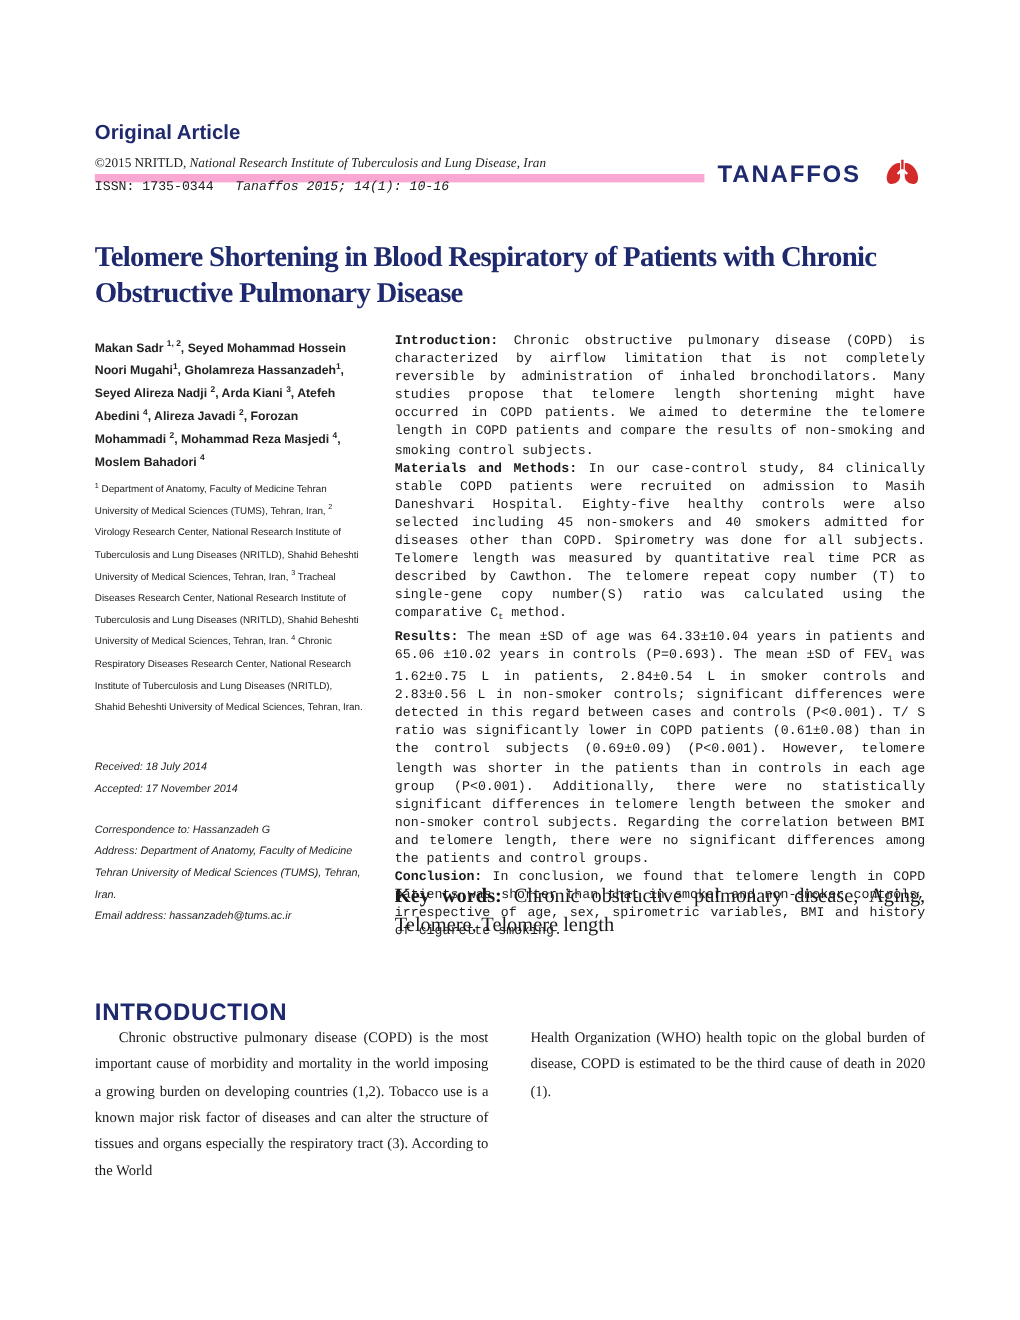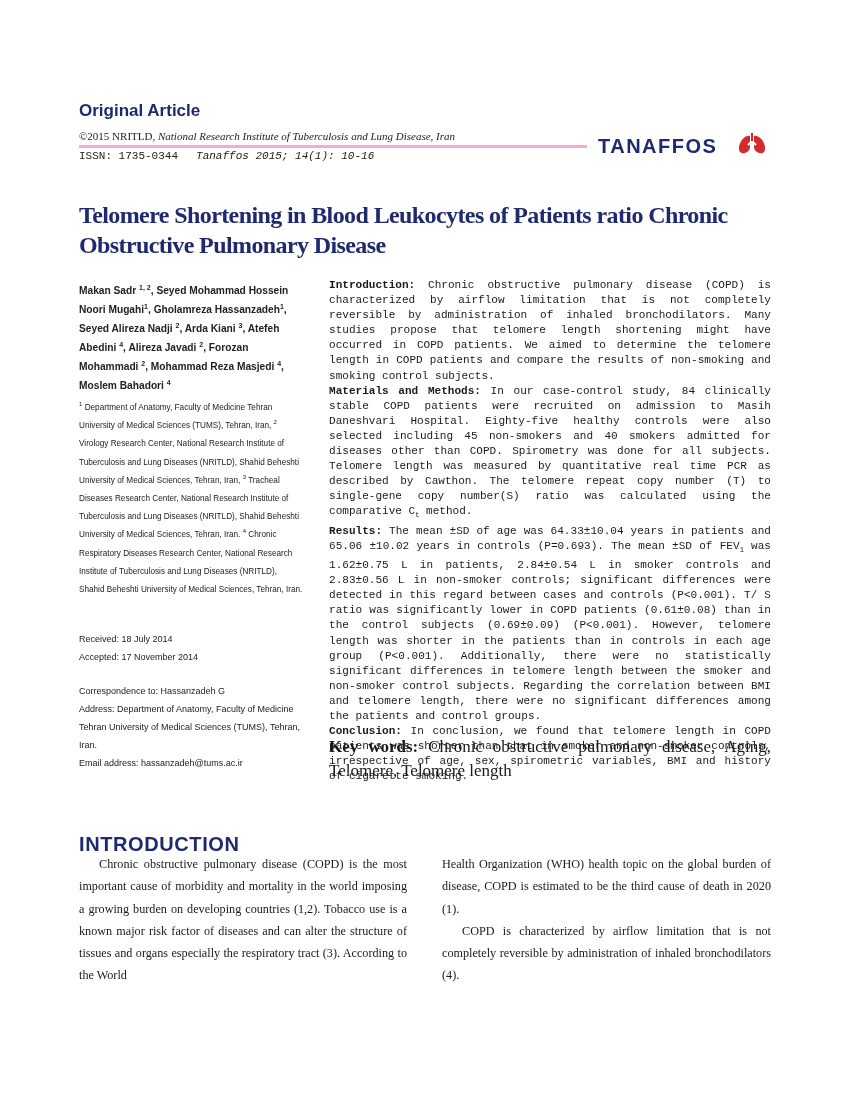--- a/index.html
+++ b/index.html
@@ -1,36 +1,36 @@
 <!DOCTYPE html>
 <html><head>
 <meta charset="utf-8">
 <style>
   html, body { margin: 0; padding: 0; background: #ffffff; }
   body { width: 850px; height: 1100px; position: relative; overflow: hidden; color: #1a1a1a; }
   .abs { position: absolute; }
   .sans { font-family: "Liberation Sans", "DejaVu Sans", sans-serif; }
 
   #article-type { left: 79px; top: 101px; font-size: 17px; font-weight: bold; color: #1f2a6e; }
-  #copyright-line { left: 79px; top: 130px; width: 508px; font-size: 11px; color: #222; padding-bottom: 3px; border-bottom: 3px solid #f9a8d4; font-family: "Liberation Serif", serif; white-space: nowrap; }
+  #copyright-line { left: 79px; top: 130px; width: 508px; font-size: 11px; color: #222; padding-bottom: 3px; border-bottom: 7px solid #f9a8d4; font-family: "Liberation Serif", serif; white-space: nowrap; }
   #copyright-line i { font-style: italic; }
   #issn-line { left: 79px; top: 150px; font-size: 11px; color: #222; font-family: Liberation Mono, monospace; white-space: nowrap; }
   #issn-line .cite { margin-left: 18px; font-style: italic; }
 
   #journal-logo { left: 598px; top: 133px; display: flex; align-items: center; gap: 20px; }
   #journal-name { font-size: 20px; font-weight: bold; color: #1f2a6e; letter-spacing: 1.5px; }
 
   #title { left: 79px; top: 200px; width: 700px; font-size: 24px; font-weight: bold; color: #1f2a6e; line-height: 30px; letter-spacing: -0.6px; font-family: "Liberation Serif", serif; }
 
   #authors { left: 79px; top: 281px; width: 225px; font-size: 10.2px; font-weight: bold; line-height: 19px; color: #222; }
   #authors sup { font-size: 7px; line-height: 0; }
   #affiliations { left: 79px; top: 399px; width: 225px; font-size: 8.2px; line-height: 18.2px; color: #222; }
   #affiliations sup { font-size: 6px; line-height: 0; }
-  #dates { left: 79px; top: 630px; width: 225px; font-size: 9px; line-height: 18px; color: #222; }
-  #correspondence { left: 79px; top: 682px; width: 225px; font-size: 9px; line-height: 18px; color: #222; }
+  #dates { left: 79px; top: 630px; width: 225px; font-size: 9px; line-height: 18px; font-style: italic; color: #222; }
+  #correspondence { left: 79px; top: 682px; width: 225px; font-size: 9px; line-height: 18px; font-style: italic; color: #222; }
 
   #abstract { left: 329px; top: 278px; width: 442px; font-size: 11.05px; line-height: 15.1px; text-align: justify; color: #1a1a1a; font-family: Liberation Mono, monospace; }
   #abstract p { margin: 0; }
   #abstract b { font-weight: bold; }
   #abstract sub { font-size: 7px; }
   #keywords { left: 329px; top: 735px; width: 442px; font-size: 17px; line-height: 24px; text-align: justify; font-family: "Liberation Serif", serif; color: #1a1a1a; }
   #keywords b { font-weight: bold; }
 
   #intro-heading { left: 79px; top: 833px; font-size: 20px; font-weight: bold; color: #1f2a6e; letter-spacing: 0.6px; }
   .body-col { font-family: "Liberation Serif", serif; font-size: 12.2px; line-height: 22.3px; text-align: justify; color: #1a1a1a; }
@@ -53,21 +53,21 @@
   <span>
     <svg width="30" height="22" viewBox="0 0 30 22">
       <path d="M13 3 C9 2 3 7 2 14 C1.5 19 4 21 8 20 C11 19 13 17 13 14 Z" fill="#d42a2a"></path>
       <path d="M17 3 C21 2 27 7 28 14 C28.5 19 26 21 22 20 C19 19 17 17 17 14 Z" fill="#d42a2a"></path>
       <path d="M15 0 L15 11 M15 8 L11 12 M15 8 L19 12" stroke="#ffffff" stroke-width="2" fill="none"></path>
       <path d="M15 0 L15 8" stroke="#d42a2a" stroke-width="2" fill="none"></path>
     </svg>
   </span>
 </div>
 
-<div id="title" class="abs">Telomere Shortening in Blood Leukocytes of Patients ratio Chronic Obstructive Pulmonary Disease</div>
+<div id="title" class="abs">Telomere Shortening in Blood Respiratory of Patients with Chronic Obstructive Pulmonary Disease</div>
 
 <div id="authors" class="abs sans">
   <span><span>Makan Sadr</span> <sup>1, 2</sup></span>, <span><span>Seyed Mohammad Hossein Noori Mugahi</span><sup>1</sup></span>, <span><span>Gholamreza Hassanzadeh</span><sup>1</sup></span>, <span><span>Seyed Alireza Nadji</span> <sup>2</sup></span>, <span><span>Arda Kiani</span> <sup>3</sup></span>, <span><span>Atefeh Abedini</span> <sup>4</sup></span>, <span><span>Alireza Javadi</span> <sup>2</sup></span>, <span><span>Forozan Mohammadi</span> <sup>2</sup></span>, <span><span>Mohammad Reza Masjedi</span> <sup>4</sup></span>, <span><span>Moslem Bahadori</span> <sup>4</sup></span>
 </div>
 
 <div id="affiliations" class="abs sans">
   <span><sup>1</sup> <span>Department of Anatomy, Faculty of Medicine Tehran University of Medical Sciences (TUMS), Tehran, Iran,</span></span>
   <span><sup>2</sup> <span>Virology Research Center, National Research Institute of Tuberculosis and Lung Diseases (NRITLD), Shahid Beheshti University of Medical Sciences, Tehran, Iran,</span></span>
   <span><sup>3</sup> <span>Tracheal Diseases Research Center, National Research Institute of Tuberculosis and Lung Diseases (NRITLD), Shahid Beheshti University of Medical Sciences, Tehran, Iran.</span></span>
   <span><sup>4</sup> <span>Chronic Respiratory Diseases Research Center, National Research Institute of Tuberculosis and Lung Diseases (NRITLD), Shahid Beheshti University of Medical Sciences, Tehran, Iran.</span></span>
@@ -94,14 +94,13 @@
 <div id="keywords" class="abs"><b>Key words:</b><span> Chronic obstructive pulmonary disease, Aging, Telomere, Telomere length</span></div>
 
 <div id="intro-heading" class="abs sans">INTRODUCTION</div>
 
 <div id="body-left" class="abs body-col">
   <p>Chronic obstructive pulmonary disease (COPD) is the most important cause of morbidity and mortality in the world imposing a growing burden on developing countries (1,2). Tobacco use is a known major risk factor of diseases and can alter the structure of tissues and organs especially the respiratory tract (3). According to the World</p>
 </div>
 
 <div id="body-right" class="abs body-col">
   <p class="cont">Health Organization (WHO) health topic on the global burden of disease, COPD is estimated to be the third cause of death in 2020 (1).</p>
-  <p>COPD is characterized by airflow limitation that is not completely reversible by administration of inhaled bronchodilators (4).</p>
 </div>
 
 </body></html>

